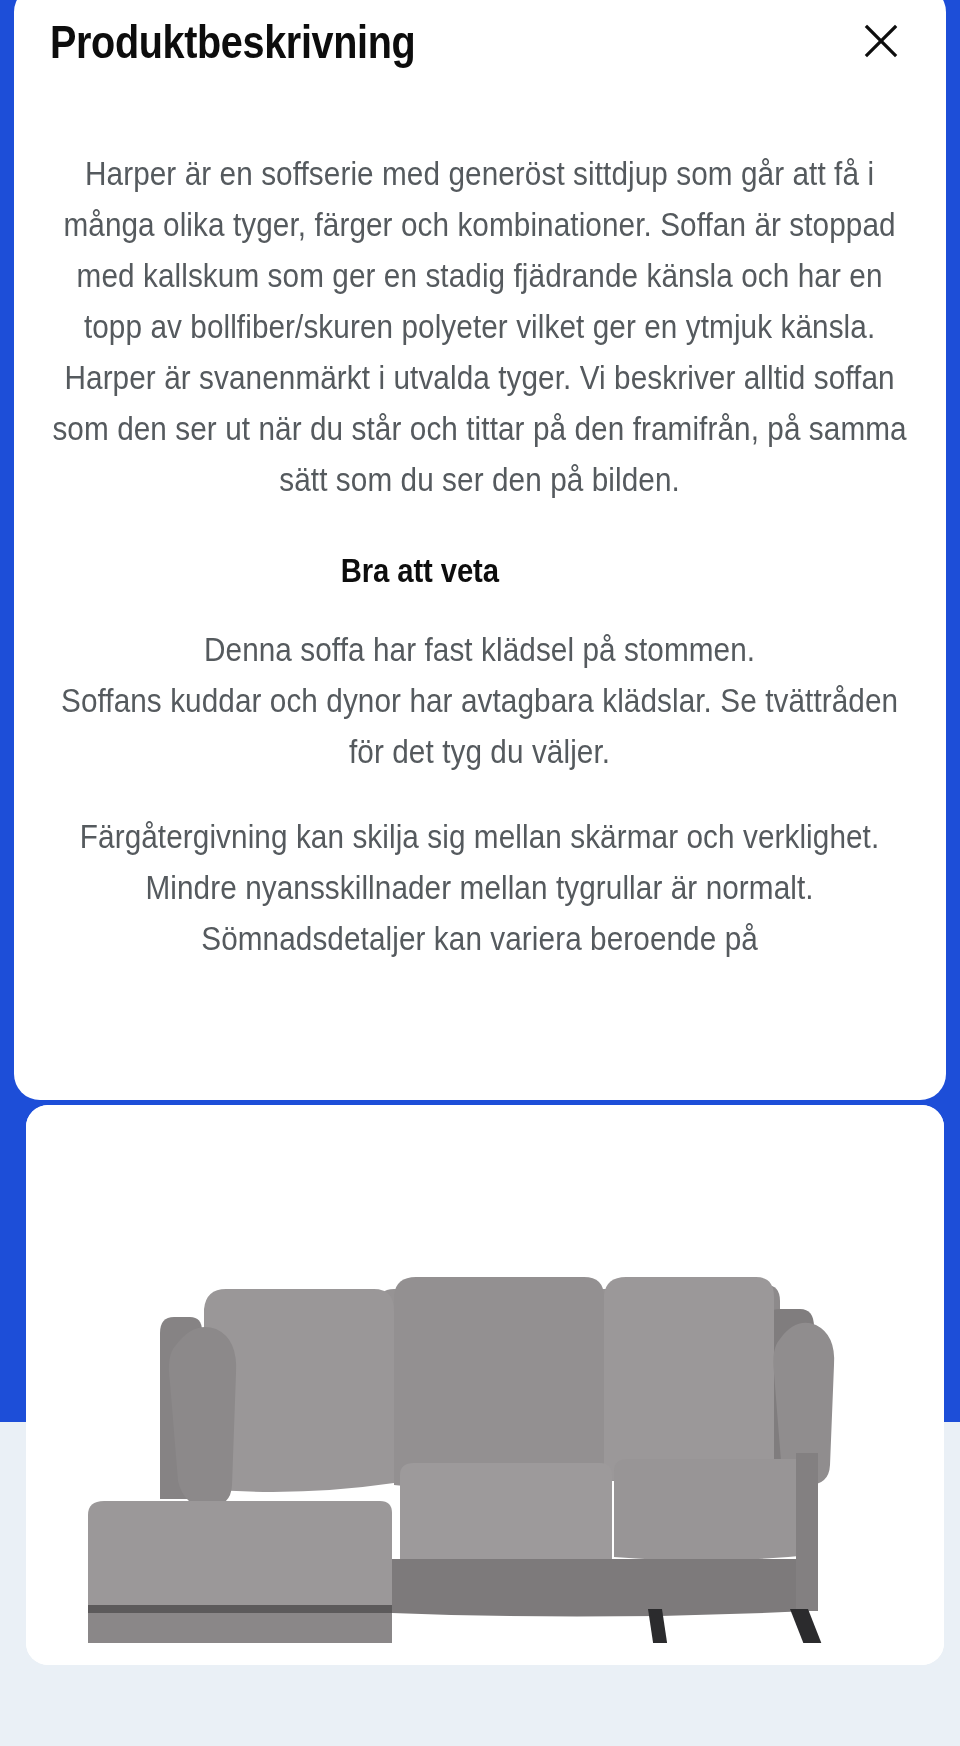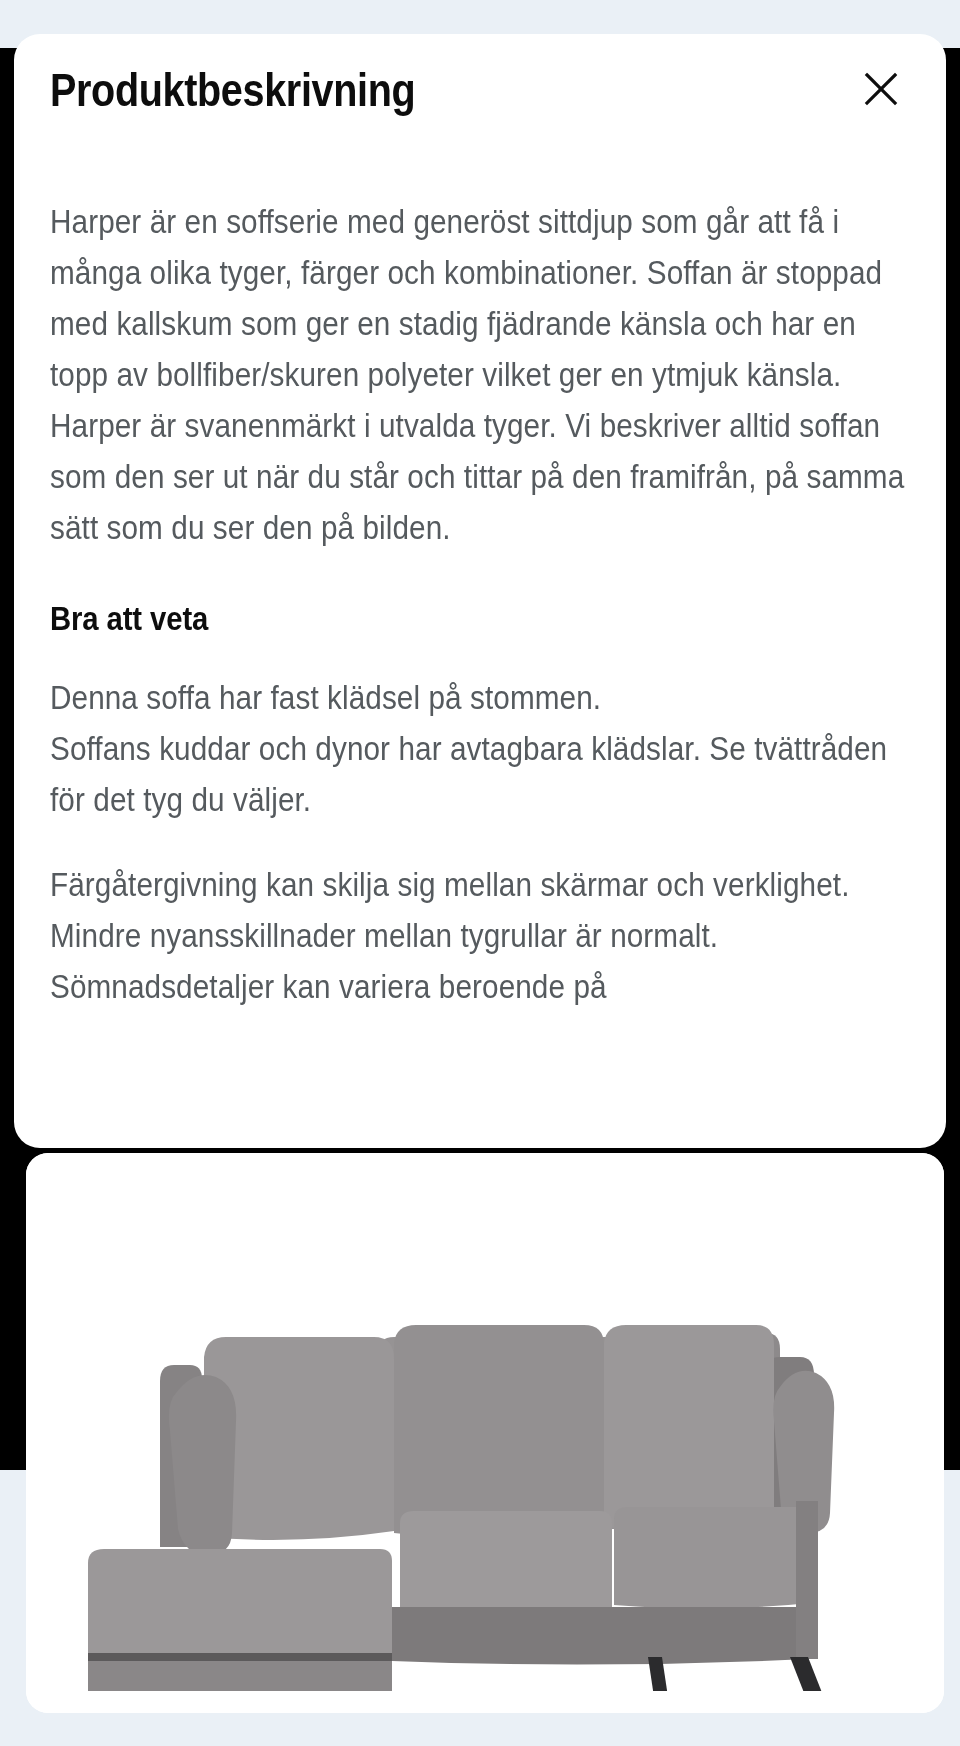--- a/index.html
+++ b/index.html
@@ -9,22 +9,21 @@
     height: 1746px;
     background: #eaf0f6;
     font-family: "Liberation Sans", sans-serif;
     overflow: hidden;
   }
 
   .screen {
     position: relative;
     width: 960px;
     height: 1422px;
-    background: #000000;
-    margin-top: 48px;
+    background: #1d4ed8;
   }
 
   
   .desc-panel {
     position: absolute;
     left: 14px;
     top: -14px;
     width: 932px;
     height: 1114px;
     background: #ffffff;
@@ -67,20 +66,21 @@
     margin-right: 2px;
     margin-top: -4px;
     cursor: pointer;
     background: transparent;
     border: none;
   }
   .close-btn svg { display: block; }
 
   .body-copy {
     margin-top: 52px;
+    text-align: center;
   }
 
   .para {
     font-family: "Liberation Sans Narrow", "Liberation Sans", sans-serif;
     font-size: 33px;
     line-height: 51px;
     color: #555a5e;
     transform: scaleX(0.9);
     transform-origin: left top;
     width: 111%;

